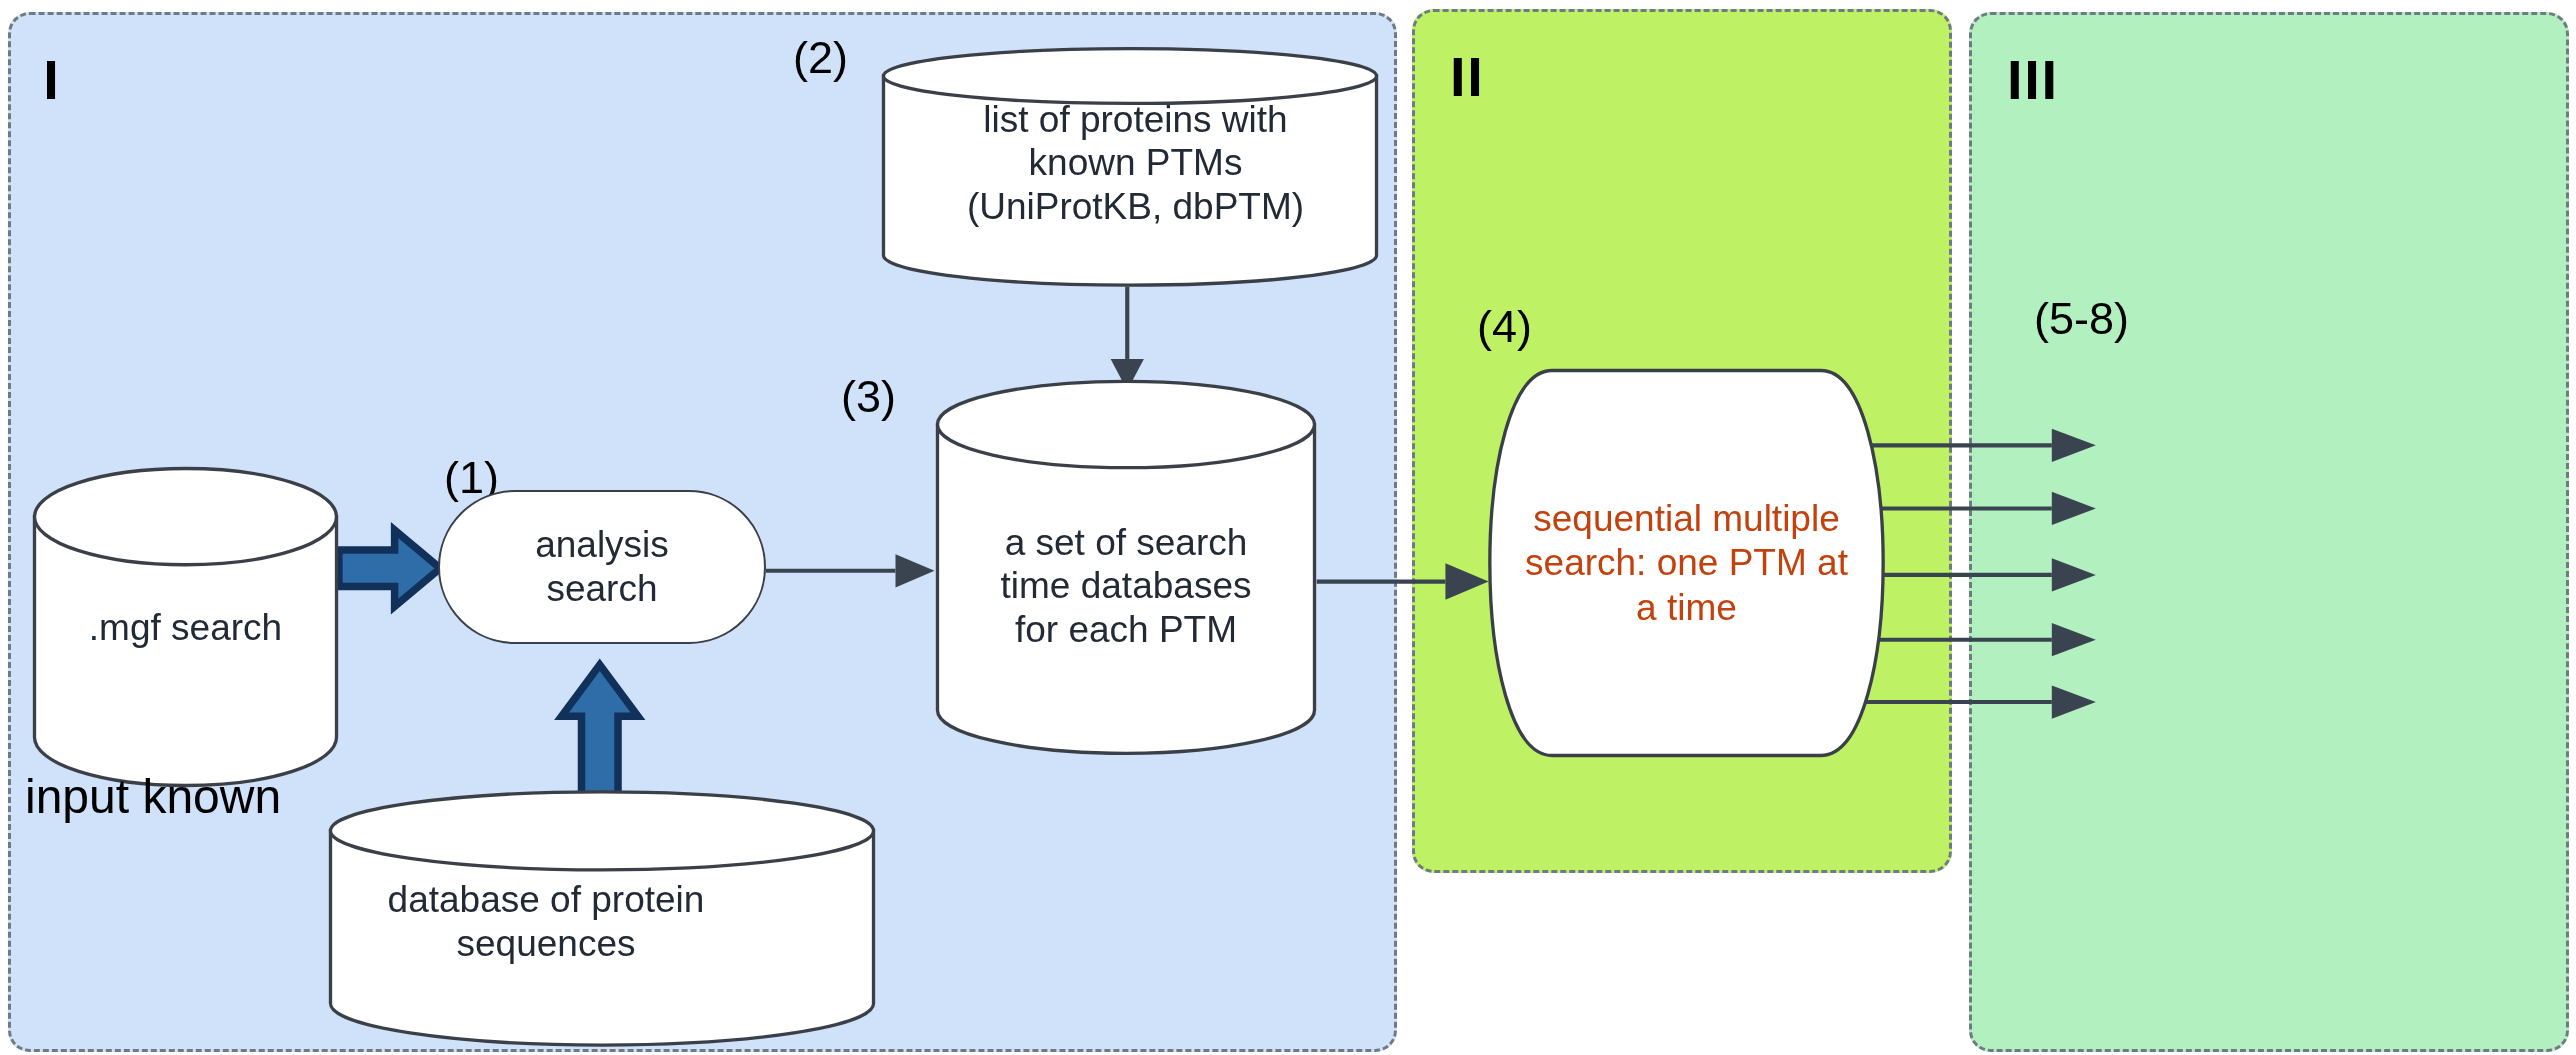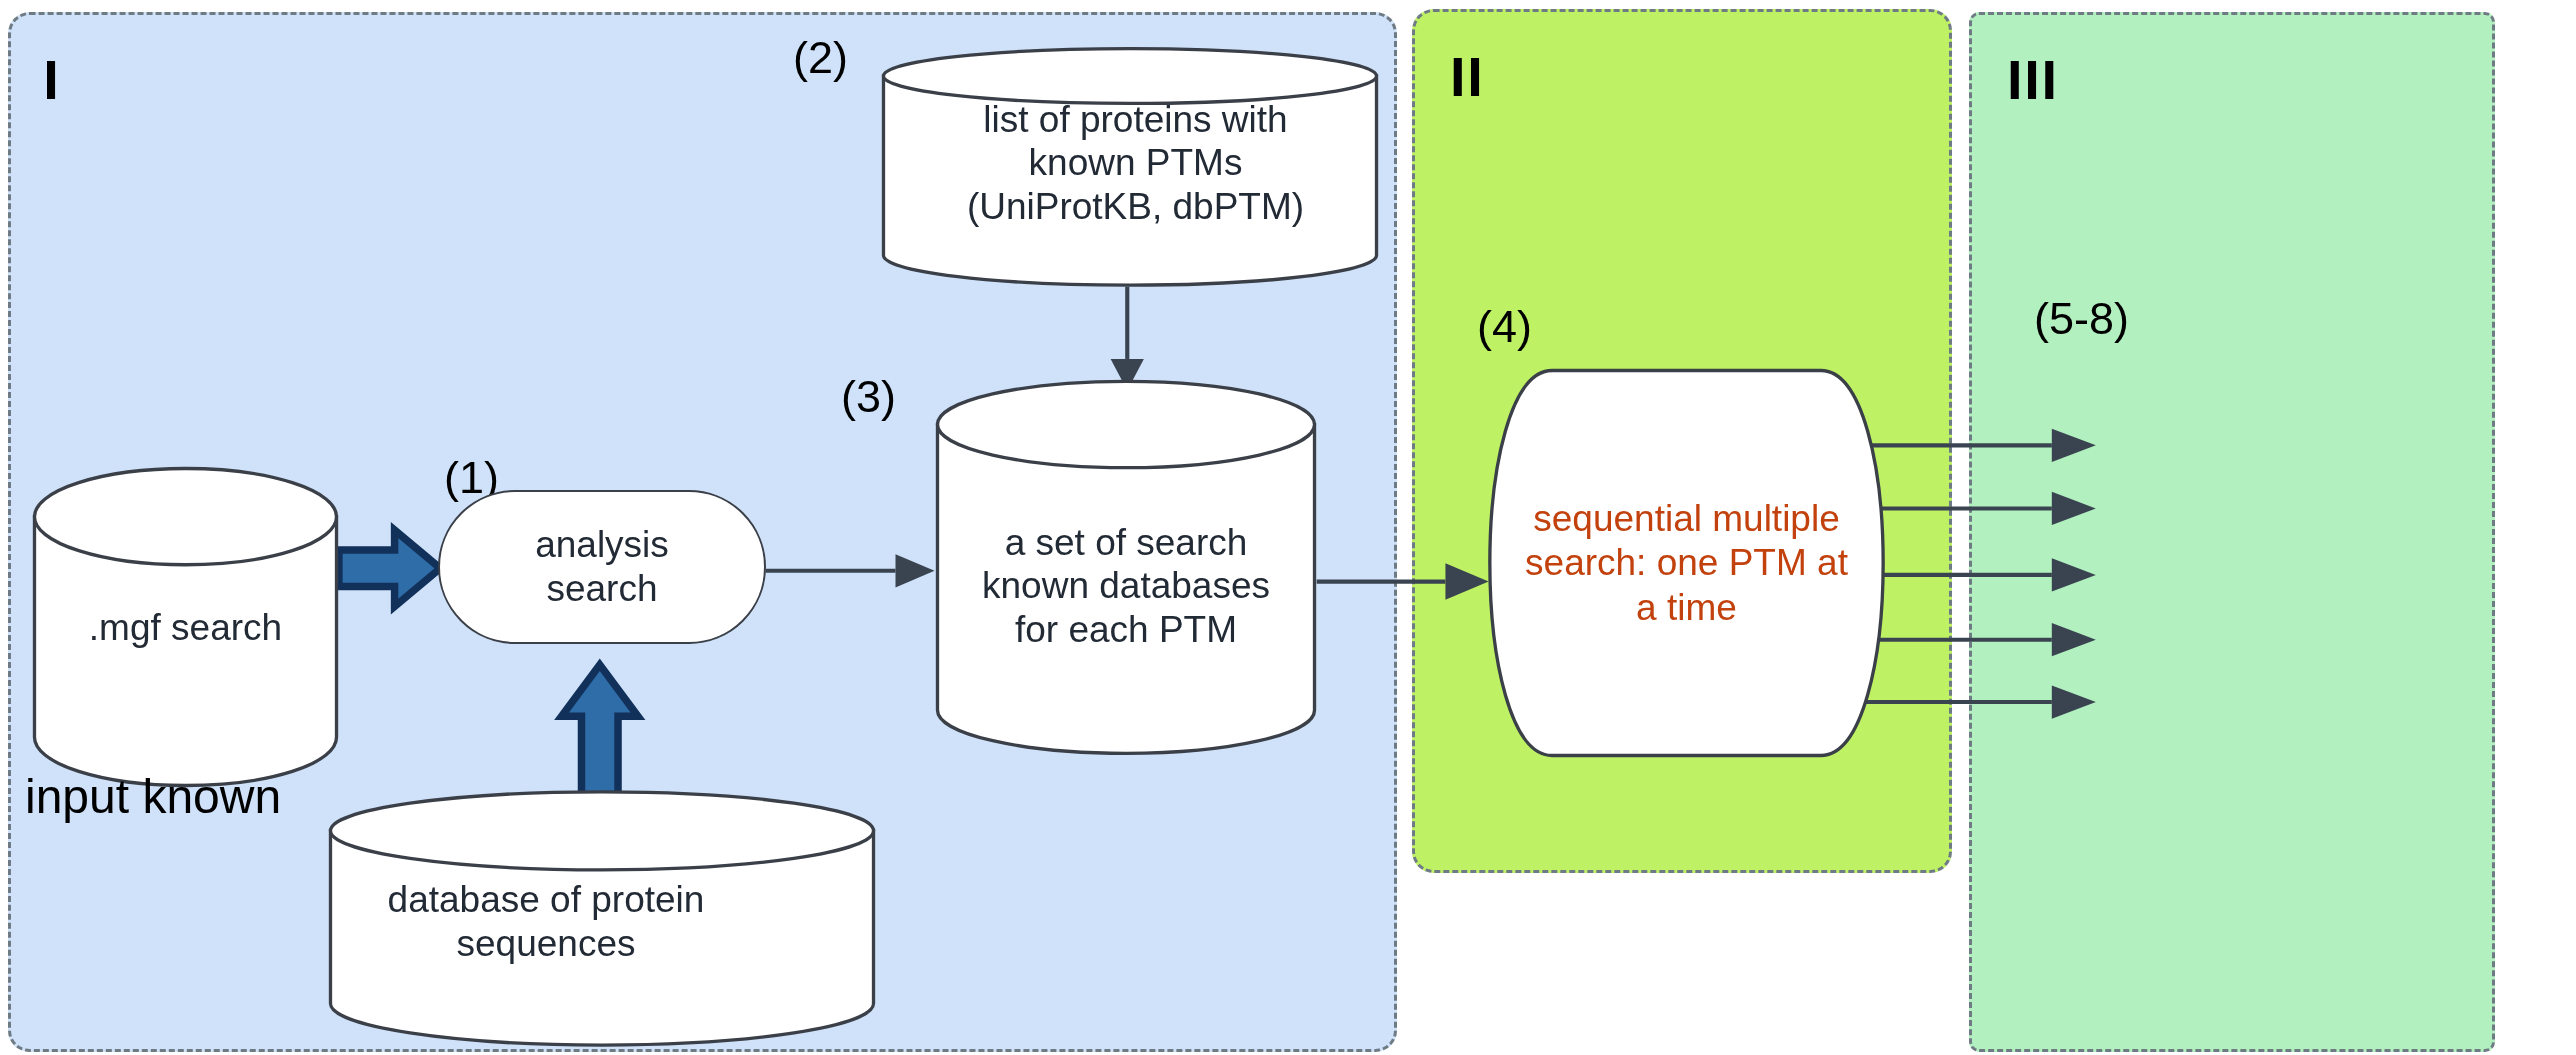--- a/index.html
+++ b/index.html
@@ -17,21 +17,21 @@
 
   
   .panel{
     position:absolute;
     border:3.3px dashed #6f7b84;
     border-radius:21.6px;
     box-sizing:border-box;
   }
   #panel-1{ left:8.3px;  top:11.6px; width:1389px; height:1040px; background:#CFE2F9; }
   #panel-2{ left:1412px;top:9px; width:540px;  height:864px; background:#bef264; }
-  #panel-3{ left:1969px;top:11.6px; width:526px;  height:1040px; background:#B3F0C0;border-radius:10px; }
+  #panel-3{ left:1969px;top:11.6px; width:600px;  height:1040px; background:#B3F0C0; }
 
   .stage-numeral{
     position:absolute;
     font-size:56px;
     font-weight:bold;
     color:#000000;
     letter-spacing:1.7px;
     line-height:1;
     user-select:none;
   }
@@ -244,21 +244,21 @@
 known PTMs
 (UniProtKB, dbPTM)</div>
   </div>
 
   <div class="cyl" id="cyl-fasta">
     <svg width="382" height="382" viewBox="0 0 460 460" xmlns="http://www.w3.org/2000/svg">
       <path d="M3,56 L3,400 A227,52 0 0 0 457,400 L457,56 Z" fill="#ffffff" stroke="#3a3f48" stroke-width="4"></path>
       <ellipse cx="230" cy="56" rx="227" ry="52" fill="#ffffff" stroke="#3a3f48" stroke-width="4"></ellipse>
     </svg>
     <div class="cap">a set of search
-known databases
+time databases
 for each PTM</div>
   </div>
 
   <div id="box-seq-search">
     <svg width="399" height="390" viewBox="0 0 480 470" xmlns="http://www.w3.org/2000/svg">
       <path d="M78,3 L402,3
                C452,3 477,120 477,235
                C477,350 452,467 402,467
                L78,467
                C28,467 3,350 3,235

